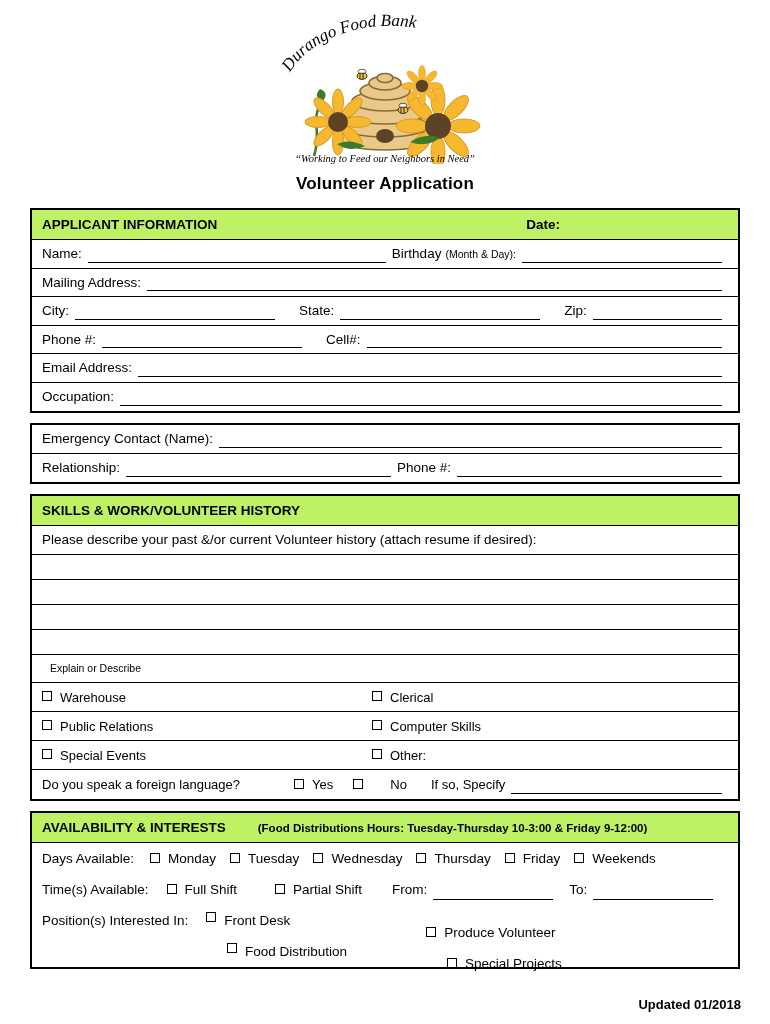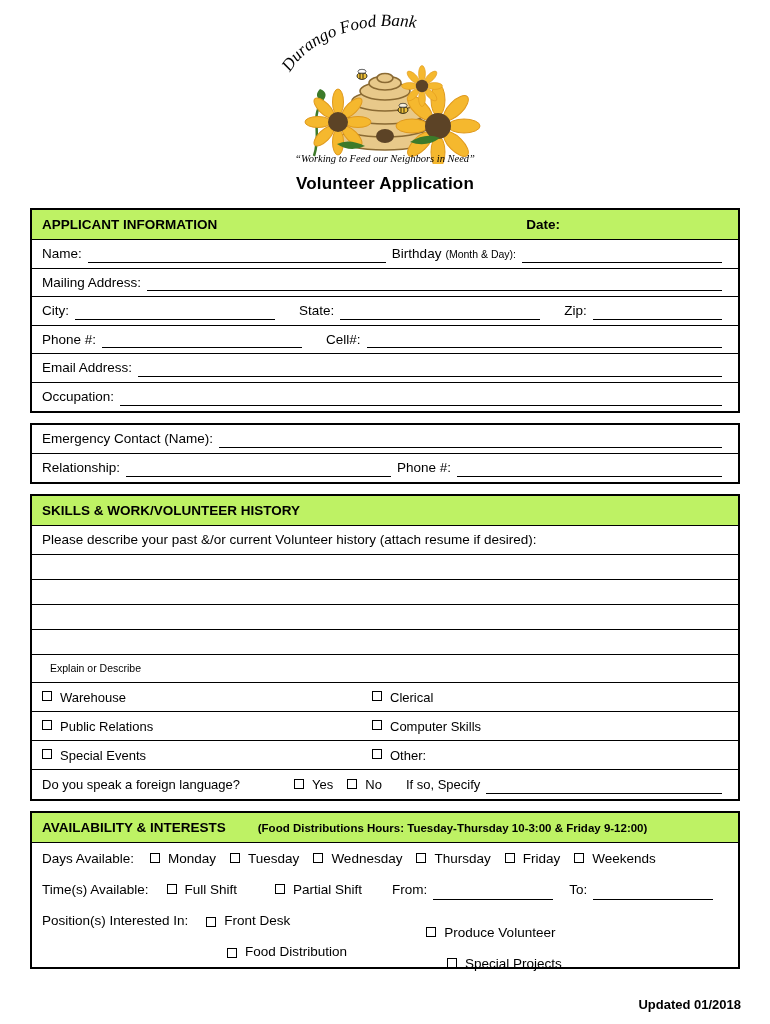--- a/index.html
+++ b/index.html
@@ -144,21 +144,21 @@
 
   .pos-row {
     display: flex;
     align-items: center;
     font-size: 13.5px;
     height: 31px;
     padding: 0 10px;
     box-sizing: border-box;
   }
   .pos-label { flex: 0 0 auto; margin-right: 18px; }
-  .pos-c1 { flex: 0 0 220px; display: flex; align-items: flex-end; }
+  .pos-c1 { flex: 0 0 220px; display: flex; align-items: flex-start; }
   .pos-c2 { flex: 1 1 auto; display: flex; align-items: center; margin-top: 24px; }
   .pos-indent { flex: 0 0 185px; }
 
   .footer {
     position: absolute;
     right: 29px;
     bottom: 12px;
     font-size: 13px;
     font-weight: bold;
   }
@@ -369,21 +369,21 @@
         <span>Other:</span>
       </span>
     </div>
 
     <div class="cbrow">
       <span>Do you speak a foreign language?</span>
       <span style="display:flex;align-items:center;margin-left:14px;padding-left:40px;">
         <span class="cb"></span>
         <span>Yes</span>
       </span>
-      <span style="display:flex;align-items:center;margin-left:14px;">
+      <span style="display:flex;align-items:center;margin-left:20px;gap:19px;">
         <span class="cb"></span>
         <span>No</span>
       </span>
       <span style="margin-left:24px;">If so, Specify</span>
       <span class="fill"></span>
     </div>
   </div>
 
   <div class="block">
     <div class="band">

